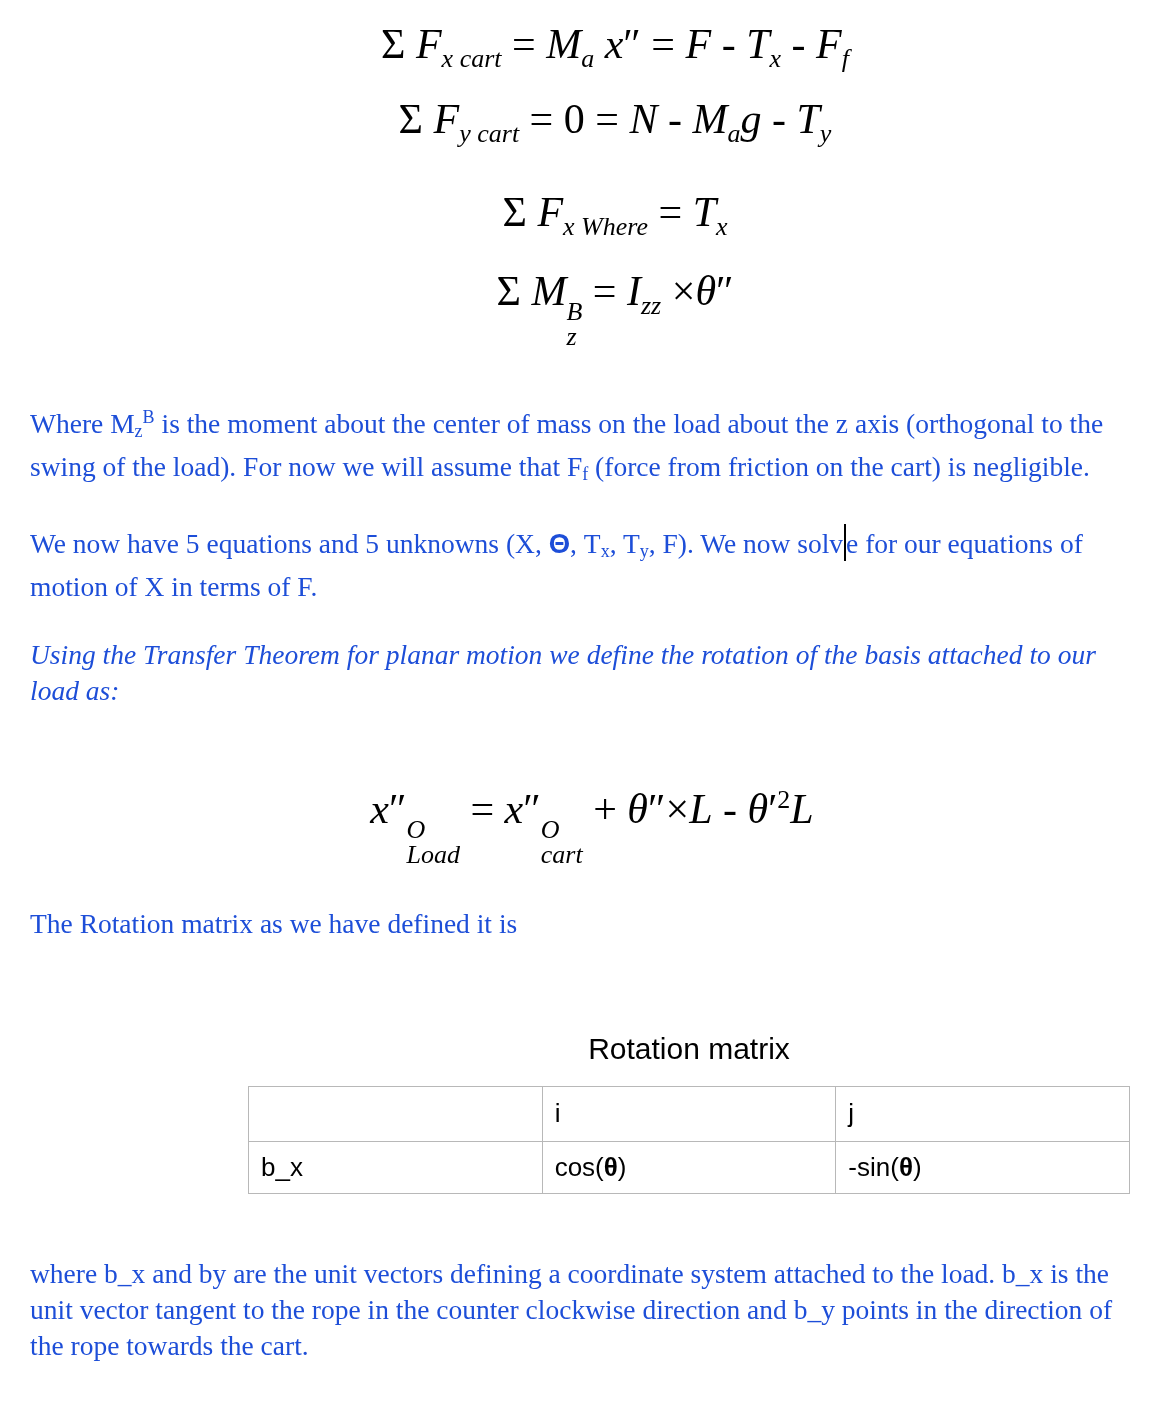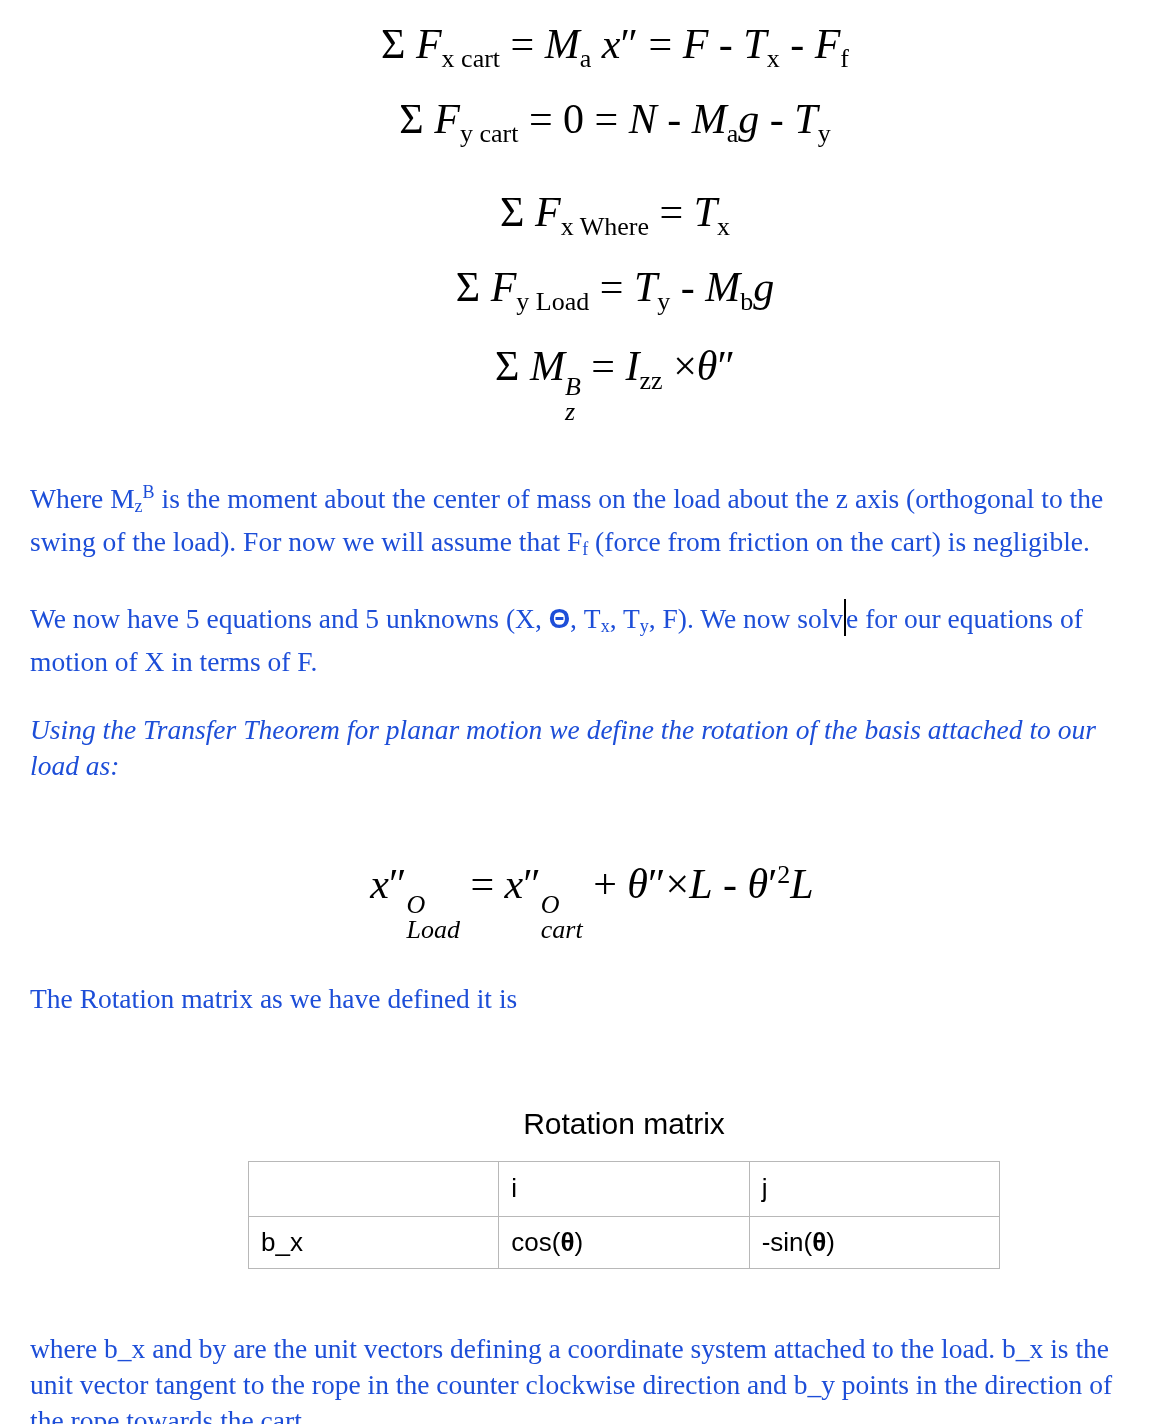--- a/index.html
+++ b/index.html
@@ -12,21 +12,21 @@
   .page { position:relative; width:1160px; height:1424px; background:#ffffff; }
 
   
   .eq-block { padding-top:14px; padding-left:70px; text-align:center; }
   .eq { font-family:"Liberation Serif","DejaVu Serif",serif; font-size:42px; color:#000; }
   .eq-line { line-height:60px; white-space:nowrap; }
   .eq-line.gap-before { margin-top:18px; }
   .eq-line.tall { line-height:68px; }
   .eq .rm { font-style:normal; }
   .eq .it { font-style:italic; }
-  .eq .sb { font-size:26px; vertical-align:-9px; }
+  .eq .sb { font-style:italic; font-size:26px; vertical-align:-9px; }
   .eq .sp { font-style:normal; font-size:26px; vertical-align:15px; }
   .stack { display:inline-flex; flex-direction:column; align-items:flex-start;
            font-size:26px; font-style:italic; line-height:0.95; vertical-align:-15px; text-align:left; }
   .stack .st-sup { display:block; }
   .stack .st-sub { display:block; }
 
   .transfer-wrap { margin-top:46px; padding-left:24px; text-align:center; }
   .transfer-wrap .eq { line-height:90px; white-space:nowrap; }
 
   
@@ -36,41 +36,40 @@
   .para.p3 { margin-top:32px;font-style:italic; }
   .para.p4 { margin-top:38px; }
   .para.p5 { margin-top:62px; }
   .para .sb { font-size:18px; vertical-align:-4px; }
   .para .sp { font-size:18px; vertical-align:10px; }
   .para .bd { font-family:"Liberation Sans",sans-serif; font-weight:bold; }
   .caret { display:inline-block; width:2px; height:37px; background:#000;
            vertical-align:-8px; margin-left:1px; }
 
   
-  .tbl-section { margin-top:88px; margin-left:248px; width:752px; }
+  .tbl-section { margin-top:88px; margin-left:248px; width:882px; }
   .tbl-title { font-family:"Liberation Sans",sans-serif; font-size:30px; line-height:38px;
                text-align:center; margin-bottom:18px; color:#000; }
   table.rot { border-collapse:collapse; width:100%; table-layout:fixed;
               font-family:"Liberation Sans",sans-serif; font-size:26px; color:#000; }
   table.rot th, table.rot td { border:1px solid #b8b8b8; text-align:left;
               font-weight:normal; padding:0 0 0 12px; vertical-align:middle; }
   table.rot thead tr { height:55px; }
   table.rot tbody tr { height:52px; }
   table.rot .bd { font-weight:bold; }
 </style>
 </head>
 <body>
 
 <div class="page">
 
   <div class="eq-block">
     <div class="eq eq-line"><span class="rm">Σ </span><span class="it">F</span><span class="sb">x cart</span><span class="rm"> = </span><span class="it">M</span><span class="sb">a</span><span class="it"> x</span><span class="rm">″</span><span class="rm"> = </span><span class="it">F</span><span class="rm"> - </span><span class="it">T</span><span class="sb">x</span><span class="rm"> - </span><span class="it">F</span><span class="sb">f</span></div>
     <div class="eq eq-line"><span class="rm">Σ </span><span class="it">F</span><span class="sb">y cart</span><span class="rm"> = 0 = </span><span class="it">N</span><span class="rm"> - </span><span class="it">M</span><span class="sb">a</span><span class="it">g</span><span class="rm"> - </span><span class="it">T</span><span class="sb">y</span></div>
     <div class="eq eq-line gap-before"><span class="rm">Σ </span><span class="it">F</span><span class="sb">x Where</span><span class="rm"> = </span><span class="it">T</span><span class="sb">x</span></div>
-    <div class="eq eq-line"><span class="rm">Σ </span><span class="it">F</span><span class="sb">y Load</span><span class="rm"> = </span><span class="it">T</span><span class="sb">y</span><span class="rm"> - </span><span class="it">M</span><span class="sb">b</span><span class="it">g</span></div>
     <div class="eq eq-line tall"><span class="rm">Σ </span><span class="it">M</span><span class="stack">
           <span class="st-sup">B</span>
           <span class="st-sub">z</span>
         </span><span class="rm"> = </span><span class="it">I</span><span class="sb">zz</span><span class="rm"> ×</span><span class="it">θ</span><span class="rm">″</span></div>
   </div>
 
   <p class="para p1"><span class="tx">Where M</span><span class="sb">z</span><span class="sp">B</span><span class="tx"> is the moment about the center of mass on the load about the z axis (orthogonal to the swing of the load). For now we will assume that F</span><span class="sb">f</span><span class="tx"> (force from friction on the cart) is negligible.</span></p>
   <p class="para p2"><span class="tx">We now have 5 equations and 5 unknowns (X, </span><span class="bd">Θ</span><span class="tx">, T</span><span class="sb">x</span><span class="tx">, T</span><span class="sb">y</span><span class="tx">, F). We now solv</span><span class="caret"></span><span class="tx">e for our equations of motion of X in terms of F.</span></p>
   <p class="para p3"><span class="tx">Using the Transfer Theorem for planar motion we define the rotation of the basis attached to our load as:</span></p>
 

